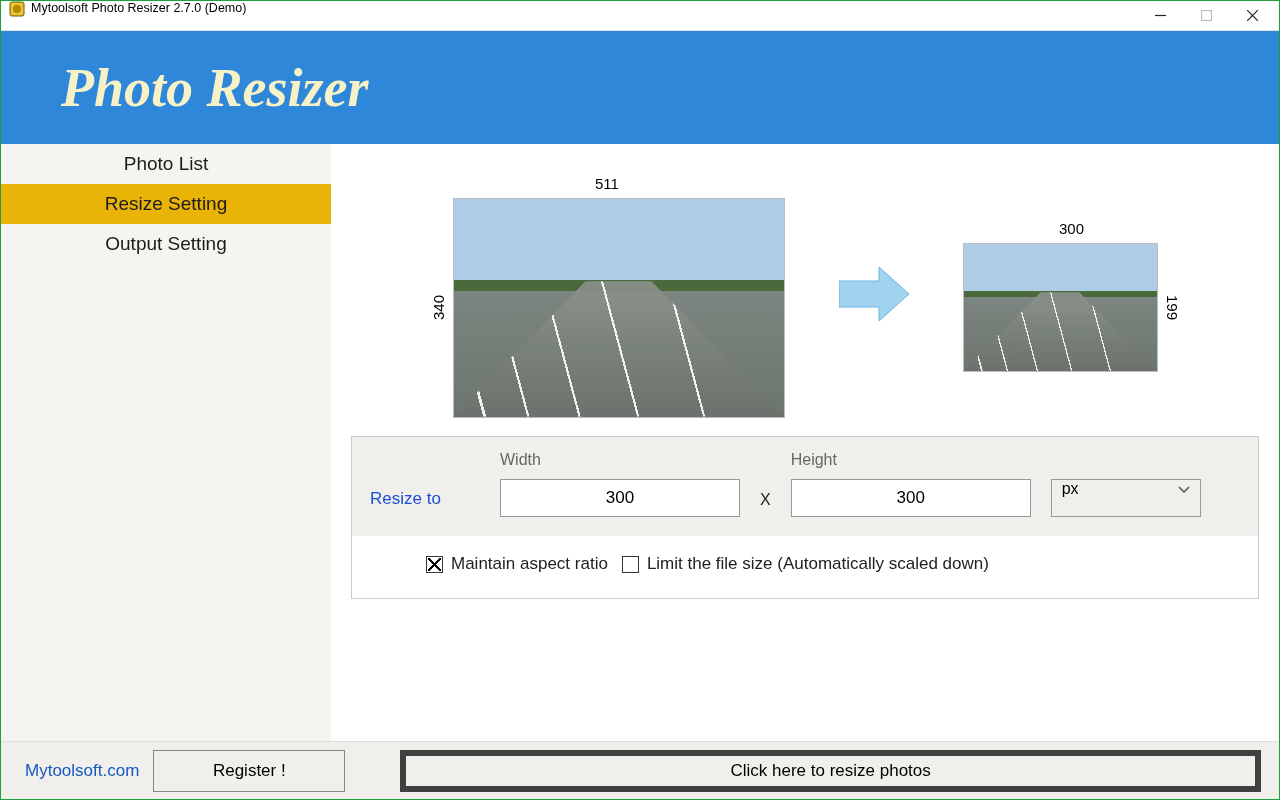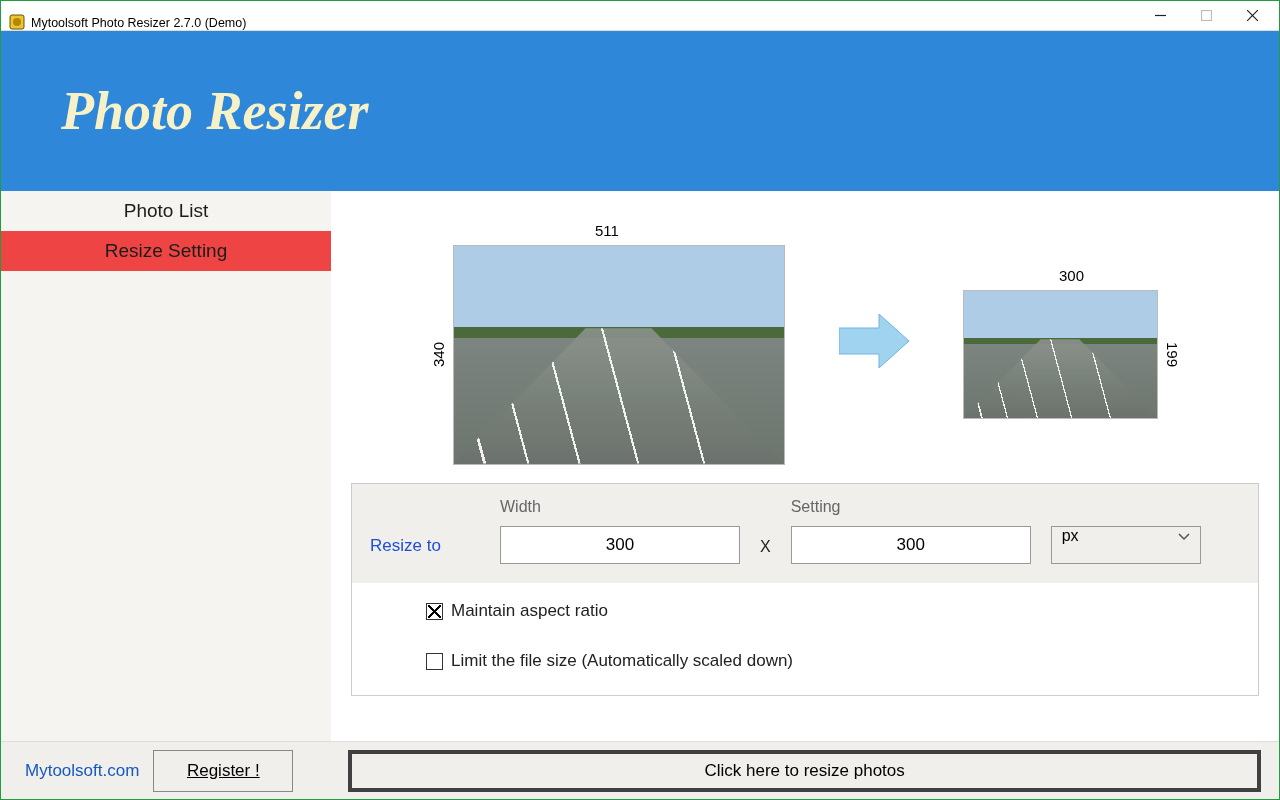--- a/index.html
+++ b/index.html
@@ -1,33 +1,33 @@
 <!DOCTYPE html>
 <html><head>
 <meta charset="utf-8">
 <style>
 * { margin: 0; padding: 0; box-sizing: border-box; font-family: "Segoe UI", Arial, sans-serif; }
 body { width: 1280px; height: 800px; background: #fff; overflow: hidden; }
 
 .window { width: 1280px; height: 800px; display: flex; flex-direction: column; border: 1px solid #1e9e3e; }
-.titlebar { height: 30px; background: #fff; display: flex; align-items: flex-end; padding: 0 4px 0 8px; border-bottom: 1px solid #ddd; }
+.titlebar { height: 30px; background: #fff; display: flex; align-items: flex-start; padding: 0 4px 0 8px; border-bottom: 1px solid #ddd; }
 .titlebar .app-icon { width: 16px; height: 16px; margin-right: 6px; }
 .titlebar .title { font-size: 12.5px; color: #000; flex: 1; }
 .winbtns { display: flex; height: 100%; }
 .winbtn { width: 46px; height: 100%; display: flex; align-items: center; justify-content: center; color: #222; }
 .winbtn.disabled { color: #bbb; }
 .winbtn svg { width: 11px; height: 11px; }
 
-.banner { height: 160px; background: #2f87d9; display: flex; align-items: center; padding-left: 60px; }
+.banner { height: 113px; background: #2f87d9; display: flex; align-items: center; padding-left: 60px; }
 .banner span { font-family: "Brush Script MT","Lucida Handwriting",cursive; font-style: italic; color: #f7f1c7; font-size: 54px; font-weight: bold; }
 
 .content { flex: 1; display: flex; min-height: 0; }
 .sidebar { width: 330px; background: #f5f4f0; display: flex; flex-direction: column; }
 .tab { height: 40px; display: flex; align-items: center; justify-content: center; font-size: 19px; color: #1c1c1c; cursor: pointer; }
-.tab.active { background: #ef4444; }
+.tab.active { background: #eab308; }
 
 .main { flex: 1; background: #fff; padding: 12px 20px 18px 20px; display: flex; flex-direction: column; position: relative; }
 
 .preview { display: flex; align-items: center; justify-content: center; gap: 54px; height: 280px; }
 .imgbox { display: flex; flex-direction: column; align-items: center; position: relative; }
 .dimtop { font-size: 15px; color: #000; text-align: center; margin-bottom: 6px; }
 .imgwrap { position: relative; display: flex; align-items: center; }
 .dimside { font-size: 15px; color: #000; writing-mode: vertical-rl; transform: rotate(180deg); margin-right: 6px; }
 .dimside.right { margin-right: 0; margin-left: 6px; transform: rotate(0deg); }
 .thumb { border: 1px solid #bbb; background: linear-gradient(#aecce6 0%, #aecce6 38%, #7d8680 38%, #6d756f 100%); position: relative; overflow: hidden; }
@@ -45,32 +45,32 @@
 
 .form { border: 1px solid #ccc; padding: 22px 30px 24px 30px; background: #fff; }
 .form-top { background: #f0efeb; display: flex; align-items: flex-end; padding: 14px 18px 18px 18px; gap: 20px; margin: -22px -30px 18px -30px; border-bottom: 1px solid #eee; }
 .col { display: flex; flex-direction: column; align-items: flex-start; }
 .col label { font-size: 16px; color: #666; margin-bottom: 10px; }
 .col input { width: 240px; height: 38px; border: 1px solid #999; background: #fff; text-align: center; font-size: 17px; }
 .resize-to { font-size: 17px; color: #1d4ed8; padding-bottom: 8px; width: 110px; }
 .xsep { font-size: 16px; color: #222; padding-bottom: 8px; }
 .unitsel { width: 150px; height: 38px; border:1px solid #999; background:#f0efeb; display:flex; justify-content:space-between; padding:0 10px; font-size:16px; }
 
-.checks { display: flex; flex-direction: column; gap: 30px; padding-left: 44px; }
+.checks { display: flex; flex-direction: row; gap: 14px; padding-left: 44px; }
 .checkrow { display: flex; align-items: center; gap: 8px; font-size: 17px; color: #222; }
 .cbox { width: 17px; height: 17px; border: 1.5px solid #333; display: inline-flex; align-items: center; justify-content: center; }
 .cbox.checked::after { content:""; width:13px; height:13px; background:
   linear-gradient(45deg, transparent 45%, #000 45% 55%, transparent 55%),
   linear-gradient(-45deg, transparent 45%, #000 45% 55%, transparent 55%); }
 
 .footer { height: 58px; background: #f0efeb; border-top: 1px solid #ddd; display: flex; align-items: center; padding: 0 18px; gap: 14px; }
 .link { color: #1559c3; font-size: 17px; flex: 0 0 auto; margin-right: auto; cursor:pointer; padding-left: 6px; }
 .btn { height: 42px; border: 1px solid #888; background: #f0efeb; font-size: 17px; display:flex; align-items:center; justify-content:center; cursor:pointer; }
-.btn.register { width: 140px; text-decoration: underline; }
-.btn.primary { flex: 1; border: 4px solid #404040; margin-left: 41px; }
+.btn.register { width: 192px; }
+.btn.primary { flex: 1; border: 6px solid #404040; margin-left: 41px; }
 </style>
 </head>
 <body>
 
 <div class="window">
   <div class="titlebar">
     <span class="app-icon">
       <svg viewBox="0 0 16 16">
           <rect x="1" y="1" width="14" height="14" rx="2" fill="#e8c634" stroke="#6b5400"></rect>
           <circle cx="8" cy="8" r="4" fill="#b88600"></circle>
@@ -102,20 +102,23 @@
   </div>
 
   <div class="content">
     <div class="sidebar">
       <div class="tab">
           <span>Photo List</span>
         </div>
       <div class="tab active">
           <span>Resize Setting</span>
         </div>
+      <div class="tab">
+          <span>Output Setting</span>
+        </div>
     </div>
 
     <div class="main">
       <div class="preview">
         <div class="imgbox">
           <div class="dimtop">511</div>
           <div class="imgwrap">
             <div class="dimside">340</div>
             <div class="thumb big"></div>
           </div>
@@ -136,21 +139,21 @@
 
       <div class="form">
         <div class="form-top">
           <div class="resize-to">Resize to</div>
           <div class="col">
             <label>Width</label>
             <input value="300" style="">
           </div>
           <div class="xsep">X</div>
           <div class="col">
-            <label>Setting</label>
+            <label>Height</label>
             <input value="300" style="">
           </div>
           <div class="unitsel">
             <span>px</span>
             <span><svg width="12" height="8" viewBox="0 0 12 8">
                   <polyline points="1,1 6,6 11,1" fill="none" stroke="#555" stroke-width="1.5"></polyline>
                 </svg></span>
           </div>
         </div>
         <div class="checks">

